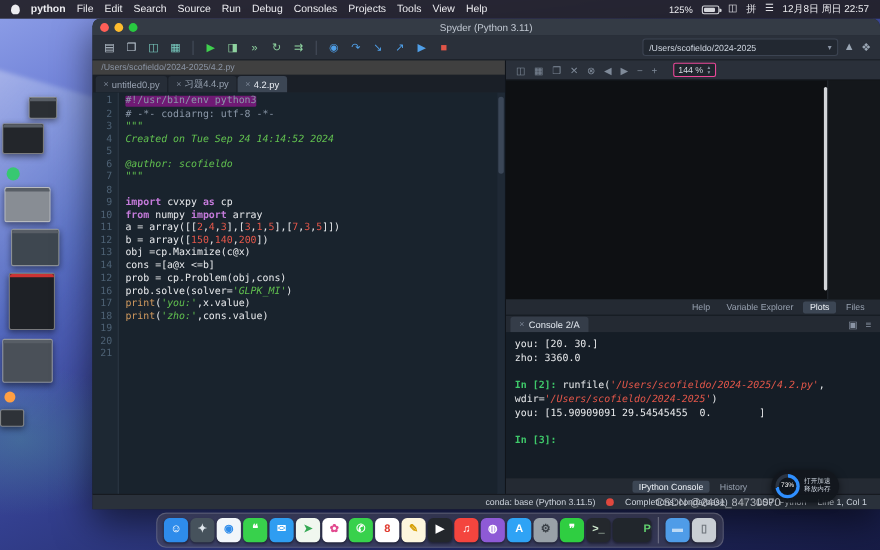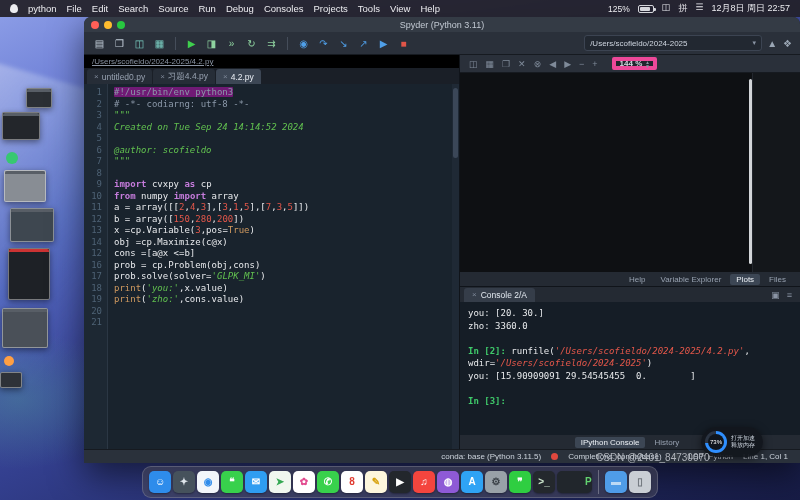--- a/index.html
+++ b/index.html
@@ -11,21 +11,21 @@
                background:linear-gradient(115deg,rgba(255,255,255,.30),rgba(140,210,255,.14) 45%,transparent 72%);
                transform:rotate(16deg); filter:blur(2px); }
   .wp-glow { position:absolute; left:-30px; top:330px; width:160px; height:140px;
              background:radial-gradient(ellipse at 30% 50%, rgba(90,200,150,.25), transparent 70%); }
 
   
   .menubar { position:absolute; top:0; left:0; right:0; height:17px; z-index:40;
              background:rgba(34,32,40,.93); display:flex; align-items:center; gap:10px;
              padding:0 10px; color:#ececf0; font-size:9.5px; }
   .apple-logo { width:8px; height:9px; background:#ececf0; border-radius:50% 50% 46% 46%/58% 58% 42% 42%; }
-  .mb-app { font-weight:normal; }
+  .mb-app { font-weight:bold; }
   .menu-item { cursor:default; }
   .mb-right { margin-left:auto; display:flex; align-items:center; gap:8px; }
   .mb-icon { font-size:9px; color:#e3e3e8; }
   .batt-pct { font-size:8.5px; }
   .batt { width:16px; height:8px; border:1px solid #d6d7dc; border-radius:2px; position:relative; }
   .batt::before { content:""; position:absolute; left:1px; top:1px; bottom:1px; width:10px; background:#d6d7dc; border-radius:1px; }
   .batt::after { content:""; position:absolute; right:-3px; top:2px; width:2px; height:3px; background:#d6d7dc; border-radius:0 1px 1px 0; }
   .mb-time { font-size:9px; }
 
   
@@ -49,21 +49,21 @@
   .path-box { margin-left:auto; display:flex; align-items:center; gap:4px; width:178px; height:16px;
               background:#222831; border:1px solid #3c4452; border-radius:3px; padding:0 5px;
               font-size:8px; color:#cfd6e0; white-space:nowrap; overflow:hidden; }
   .path-box .caret { margin-left:auto; font-size:7px; color:#8a94a4; }
   .tb-right-icon { font-size:10px; color:#9aa6b4; }
 
   .main { flex:1; display:flex; min-height:0; }
 
   
   .editor-col { width:376px; display:flex; flex-direction:column; border-right:1px solid #10141a; min-height:0; }
-  .breadcrumb { height:13px; font-size:8px; color:#8a94a4; padding:2px 8px; background:#000000; white-space:nowrap;text-decoration:underline; }
+  .breadcrumb { height:13px; font-size:8px; color:#8a94a4; padding:2px 8px; background:#404040; white-space:nowrap; }
   .tabbar { height:16px; background:#1a1f27; display:flex; align-items:flex-end; gap:1px; padding-left:3px; flex:0 0 auto; }
   .etab { height:15px; display:flex; align-items:center; gap:3px; padding:0 7px; font-size:8.5px;
           color:#97a1b0; background:#262d37; border-radius:3px 3px 0 0; white-space:nowrap; cursor:default; }
   .etab.active { background:#3c4654; color:#eaeef4; }
   .tabx { font-size:8px; color:#7c8696; }
   .editor { flex:1; display:flex; background:#19232d; overflow:hidden;
             font-family:"DejaVu Sans Mono", monospace; font-size:9px; line-height:11.5px; }
   .gutter { width:24px; background:#1d2833; border-right:1px solid #2b3744; color:#4e6275;
             text-align:right; padding:3px 5px 0 0; flex:0 0 auto; }
   .lnum { display:block; height:11.5px; }
@@ -75,21 +75,21 @@
   .bi { color:#d19a5f; } .tx { color:#e8eaed; }
   .editor-scroll { width:7px; background:#1f2935; position:relative; flex:0 0 auto; }
   .editor-scroll .sthumb { position:absolute; top:4px; left:1px; width:5px; height:70px; background:#3b4758; border-radius:3px; }
 
   
   .right-col { flex:1; display:flex; flex-direction:column; min-width:0; }
   .plots-pane { height:232px; display:flex; flex-direction:column; border-bottom:1px solid #10141a; flex:0 0 auto; }
   .plots-toolbar { height:18px; background:#2a303a; border-bottom:1px solid #161a20; display:flex; align-items:center; gap:8px; padding:0 9px; }
   .pt-icon { font-size:9px; color:#7f8a99; cursor:default; }
   .zoom-box { margin-left:6px; display:flex; align-items:center; gap:4px; height:13px; background:#20252d;
-              border:4px solid #ec4899; border-radius:2px; padding:0 4px; font-size:8px; color:#d4dae2;font-weight:bold; }
+              border:1px solid #ec4899; border-radius:2px; padding:0 4px; font-size:8px; color:#d4dae2; }
   .zoom-arrows { display:flex; flex-direction:column; font-size:5px; line-height:4px; color:#8a94a4; }
   .plots-content { flex:1; background:#0e1013; position:relative; }
   .plots-thumbcol { position:absolute; right:0; top:0; bottom:0; width:48px; background:#14171b; border-left:1px solid #23272e; }
   .plots-scrollbar { position:absolute; right:48px; top:6px; bottom:8px; width:3px; background:#e4e7ea; border-radius:2px; opacity:.92; }
   .pane-tabs { height:14px; background:#242a33; display:flex; align-items:center; gap:3px; padding:0 8px; flex:0 0 auto; }
   .pane-tabs.right { justify-content:flex-end; }
   .pane-tabs.center { justify-content:center;align-items:center; }
   .ptab { font-size:8px; color:#97a1b0; padding:1px 6px; border-radius:2px; cursor:default; white-space:nowrap; }
   .ptab.active { background:#3c4654; color:#eef2f7; }
 
@@ -273,22 +273,21 @@
               <div class="code-line"><span><span class="cm"># -*- codiarng: utf-8 -*-</span></span></div>
               <div class="code-line"><span><span class="st">"""</span></span></div>
               <div class="code-line"><span><span class="st">Created on Tue Sep 24 14:14:52 2024</span></span></div>
               <div class="code-line"><span>&nbsp;</span></div>
               <div class="code-line"><span><span class="st">@author: scofieldo</span></span></div>
               <div class="code-line"><span><span class="st">"""</span></span></div>
               <div class="code-line"><span>&nbsp;</span></div>
               <div class="code-line"><span><span class="kw">import</span><span class="tx"> cvxpy </span><span class="kw">as</span><span class="tx"> cp</span></span></div>
               <div class="code-line"><span><span class="kw">from</span><span class="tx"> numpy </span><span class="kw">import</span><span class="tx"> array</span></span></div>
               <div class="code-line"><span><span class="tx">a = array([[</span><span class="nu">2</span><span class="tx">,</span><span class="nu">4</span><span class="tx">,</span><span class="nu">3</span><span class="tx">],[</span><span class="nu">3</span><span class="tx">,</span><span class="nu">1</span><span class="tx">,</span><span class="nu">5</span><span class="tx">],[</span><span class="nu">7</span><span class="tx">,</span><span class="nu">3</span><span class="tx">,</span><span class="nu">5</span><span class="tx">]])</span></span></div>
-              <div class="code-line"><span><span class="tx">b = array([</span><span class="nu">150</span><span class="tx">,</span><span class="nu">280</span><span class="tx">,</span><span class="nu">200</span><span class="tx">])</span></span></div>
-              <div class="code-line"><span><span class="tx">x =cp.Variable(</span><span class="nu">3</span><span class="tx">,pos=</span><span class="bi">True</span><span class="tx">)</span></span></div>
+              <div class="code-line"><span><span class="tx">b = array([</span><span class="nu">150</span><span class="tx">,</span><span class="nu">140</span><span class="tx">,</span><span class="nu">200</span><span class="tx">])</span></span></div>
               <div class="code-line"><span><span class="tx">obj =cp.Maximize(c@x)</span></span></div>
               <div class="code-line"><span><span class="tx">cons =[a@x &lt;=b]</span></span></div>
               <div class="code-line"><span><span class="tx">prob = cp.Problem(obj,cons)</span></span></div>
               <div class="code-line"><span><span class="tx">prob.solve(solver=</span><span class="st">'GLPK_MI'</span><span class="tx">)</span></span></div>
               <div class="code-line"><span><span class="bi">print</span><span class="tx">(</span><span class="st">'you:'</span><span class="tx">,x.value)</span></span></div>
               <div class="code-line"><span><span class="bi">print</span><span class="tx">(</span><span class="st">'zho:'</span><span class="tx">,cons.value)</span></span></div>
               <div class="code-line"><span>&nbsp;</span></div>
             </div>
           <div class="editor-scroll">
               <div class="sthumb"></div>

